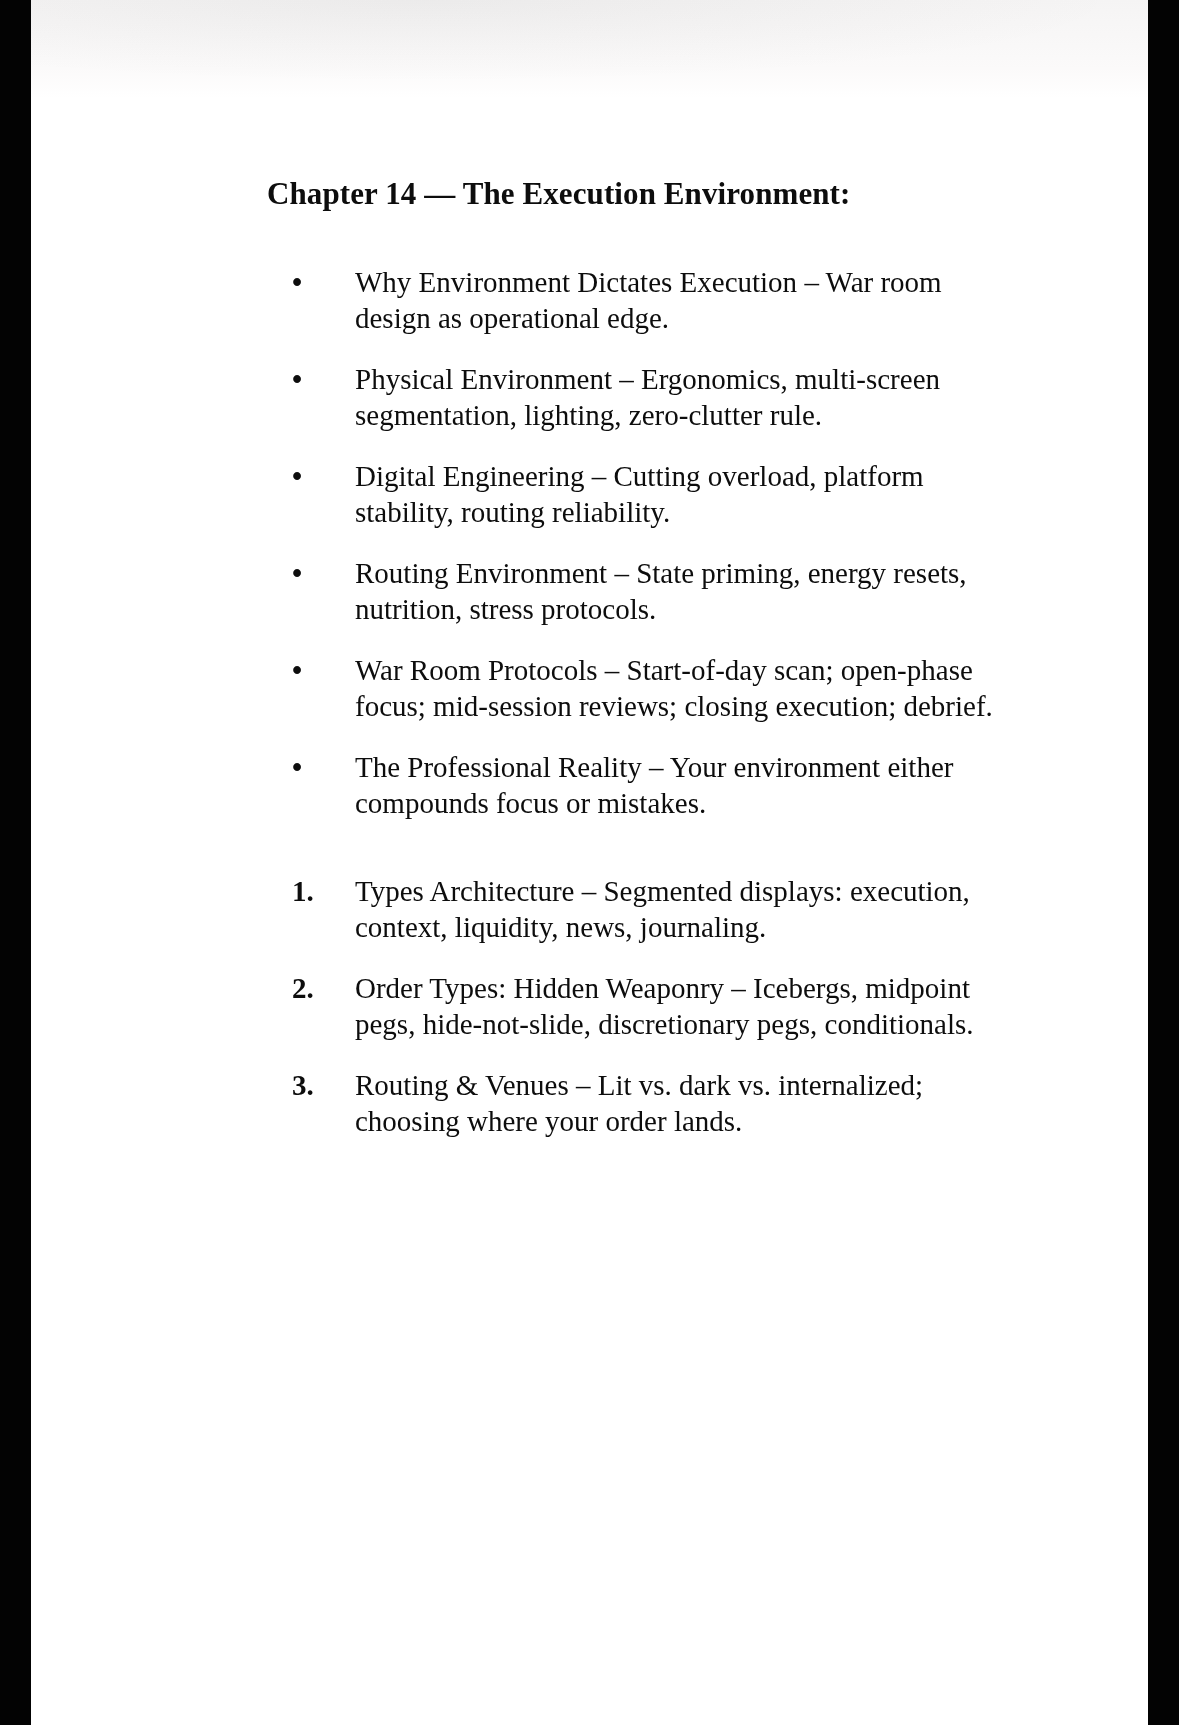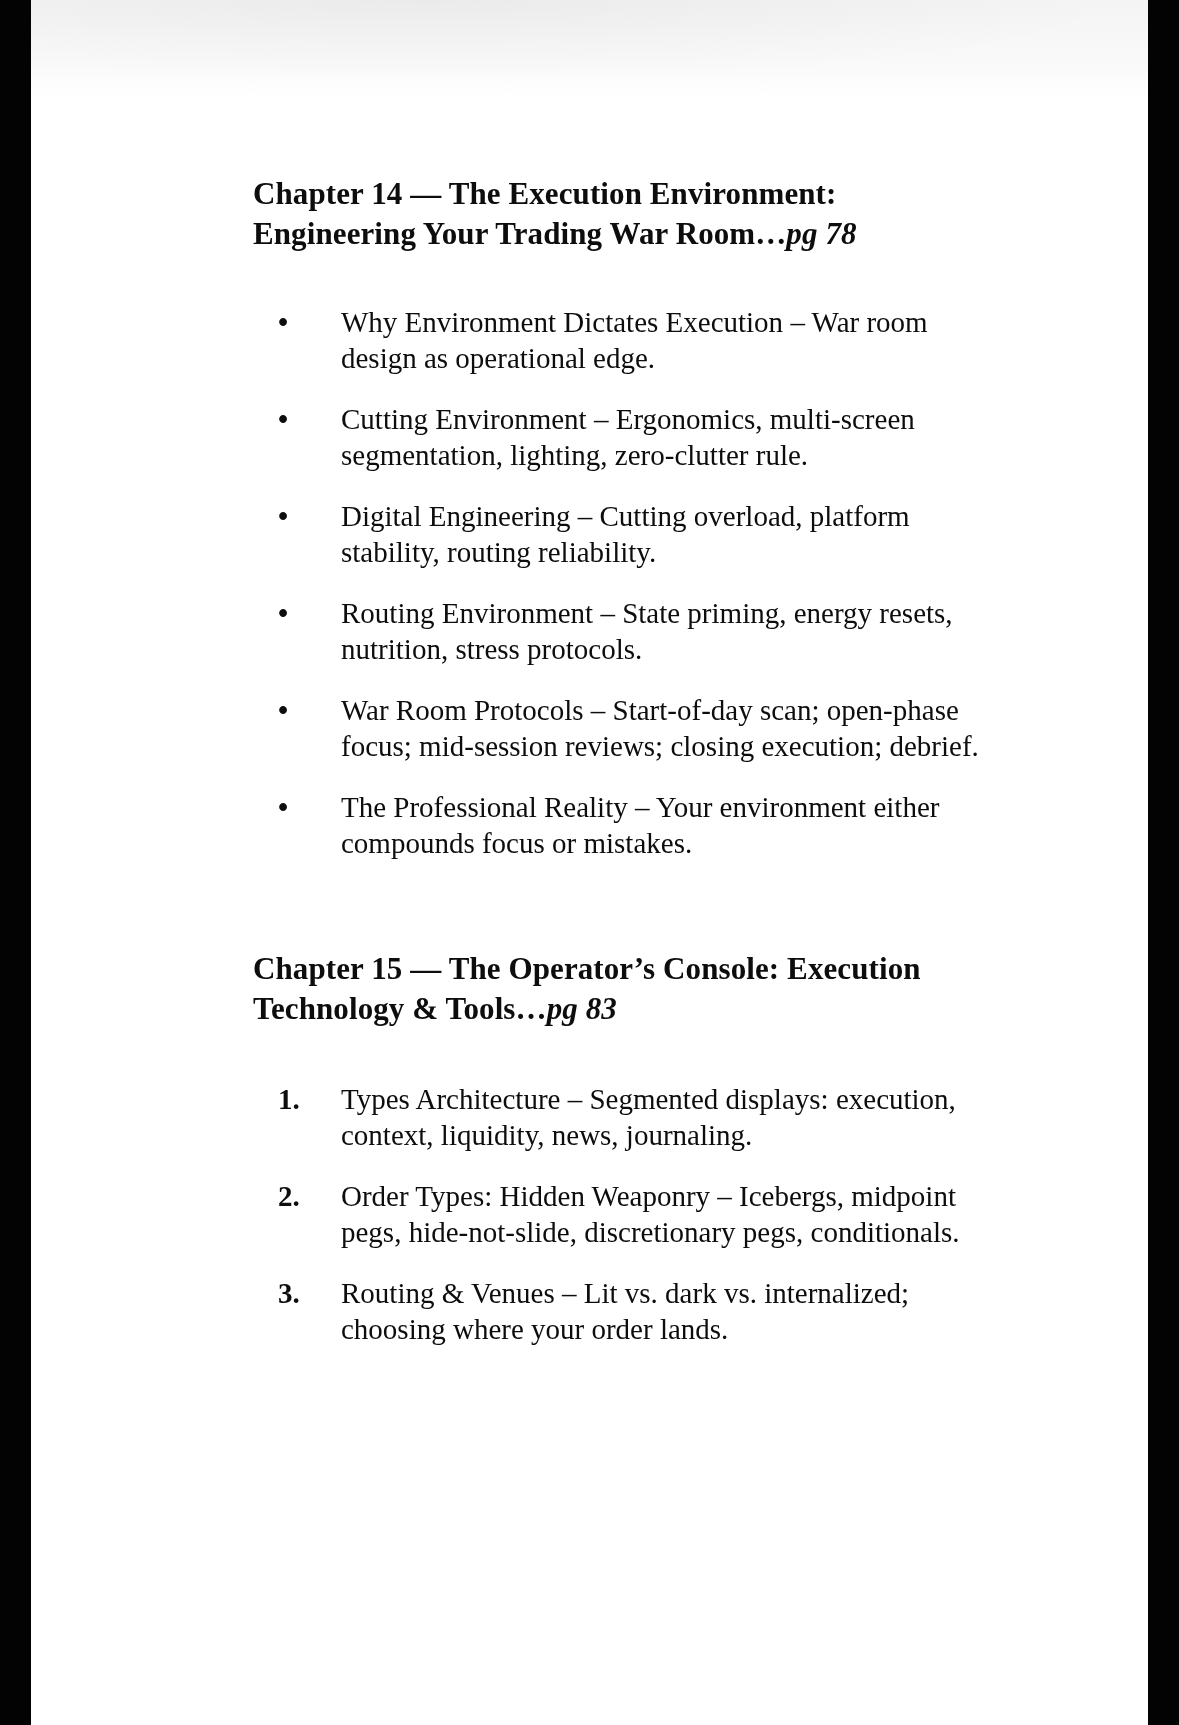--- a/index.html
+++ b/index.html
@@ -17,21 +17,21 @@
   }
   .edge-bar.left  { left: 0; }
   .edge-bar.right { right: 0; }
   .scan-shade {
     position: absolute; left: 31px; right: 31px; top: 0; height: 98px;
     background:
       radial-gradient(90% 120% at 35% 0%, rgba(60,60,60,0.05), rgba(60,60,60,0) 70%),
       linear-gradient(#f5f4f4, #fbfafa 70%, #ffffff);
   }
   .content {
-    position: absolute; left: 253px; top: 174px; width: 712px;
+    position: absolute; left: 267px; top: 174px; width: 712px;
   }
   .chapter-heading {
     margin: 0;
     font-size: 31px; font-weight: bold; line-height: 40px;
     letter-spacing: 0.1px;
   }
   .chapter-heading .hline { display: block; white-space: nowrap; }
   .chapter-heading .pgref { font-style: italic; font-weight: bold; }
   .toc-list { margin-top: 50px; }
   .toc-list.numbered { margin-top: 52px; }
@@ -55,32 +55,31 @@
 <body>
 
 <div class="edge-bar left"></div>
 <div class="edge-bar right"></div>
 <div class="scan-shade"></div>
 
 <div class="content">
 
   <h2 class="chapter-heading">
     <span class="hline">Chapter 14 — The Execution Environment:</span>
-    <span class="hline"><span>Engineering Your Trading War Room…</span><span class="pgref">pg 78</span></span>
   </h2>
 
   <div class="toc-list">
     <div class="toc-item">
       <span class="marker">•</span>
       <span class="lead">Why Environment Dictates Execution</span>
       <span class="rest">– War room design as operational edge.</span>
     </div>
     <div class="toc-item">
       <span class="marker">•</span>
-      <span class="lead">Cutting Environment</span>
+      <span class="lead">Physical Environment</span>
       <span class="rest">– Ergonomics, multi-screen segmentation, lighting, zero-clutter rule.</span>
     </div>
     <div class="toc-item">
       <span class="marker">•</span>
       <span class="lead">Digital Engineering</span>
       <span class="rest">– Cutting overload, platform stability, routing reliability.</span>
     </div>
     <div class="toc-item">
       <span class="marker">•</span>
       <span class="lead">Routing Environment</span>
@@ -91,24 +90,20 @@
       <span class="lead">War Room Protocols</span>
       <span class="rest">– Start-of-day scan; open-phase focus; mid-session reviews; closing execution; debrief.</span>
     </div>
     <div class="toc-item">
       <span class="marker">•</span>
       <span class="lead">The Professional Reality</span>
       <span class="rest">– Your environment either compounds focus or mistakes.</span>
     </div>
   </div>
 
-  <h2 class="chapter-heading chapter-2">
-    <span class="hline">Chapter 15 — The Operator’s Console: Execution</span>
-    <span class="hline"><span>Technology &amp; Tools…</span><span class="pgref">pg 83</span></span>
-  </h2>
 
   <div class="toc-list numbered">
     <div class="toc-item">
       <span class="marker">1.</span>
       <span class="lead">Types Architecture</span>
       <span class="rest">– Segmented displays: execution, context, liquidity, news, journaling.</span>
     </div>
     <div class="toc-item">
       <span class="marker">2.</span>
       <span class="lead">Order Types: Hidden Weaponry</span>

